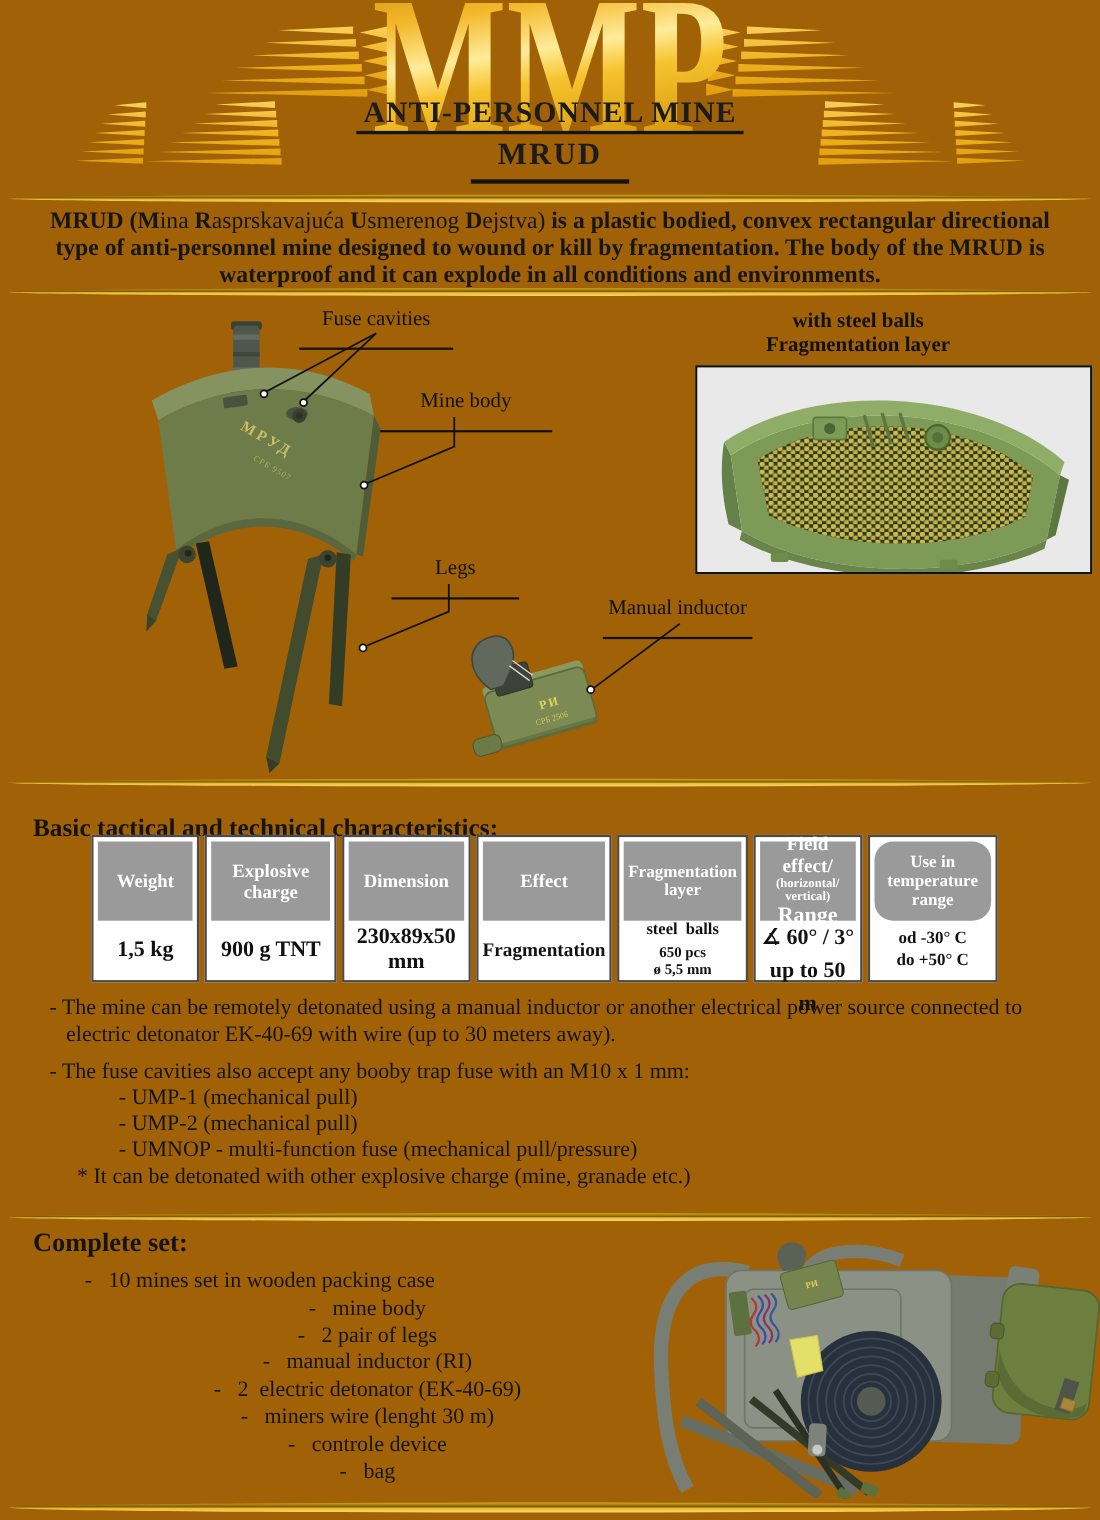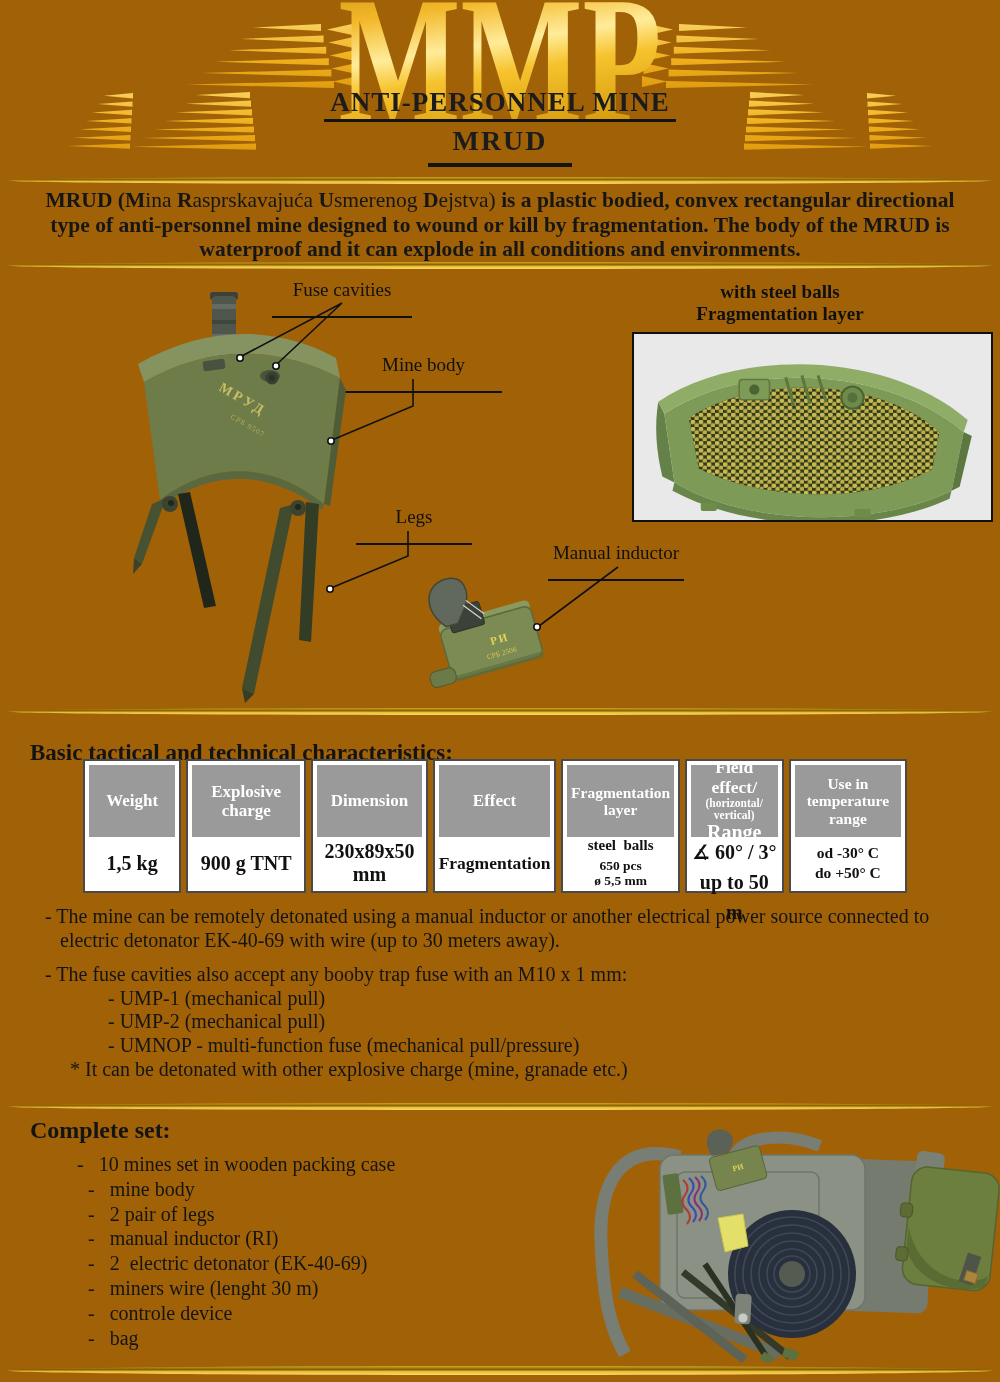--- a/index.html
+++ b/index.html
@@ -51,21 +51,21 @@
   .table{left:83px;top:759px;width:824px;height:134px;display:flex;gap:5px;}
   .tcol{border:2px solid #4a4a4a;background:#fff;display:flex;flex-direction:column;
         padding:4px 4px 2px;box-sizing:border-box;flex-basis:0;}
   .tcol:nth-child(1){flex-grow:99;} .tcol:nth-child(2){flex-grow:124;}
   .tcol:nth-child(3){flex-grow:120;} .tcol:nth-child(4){flex-grow:116;}
   .tcol:nth-child(5){flex-grow:122;} .tcol:nth-child(6){flex-grow:100;}
   .tcol:nth-child(7){flex-grow:122;}
   .thead{background:#9a9a9a;color:#fff;height:72px;display:flex;flex-direction:column;
          justify-content:center;text-align:center;font-weight:bold;font-size:17px;line-height:1.12;}
   .tcol:nth-child(5) .thead{font-size:15.5px;}
-  .tcol:nth-child(7) .thead{font-size:15.5px;}
+  .tcol:nth-child(7) .thead{font-size:15.5px;border-radius:17px;}
   .tcol:nth-child(6) .thead div:nth-child(1){font-size:17.5px;}
   .tcol:nth-child(6) .thead div:nth-child(2),
   .tcol:nth-child(6) .thead div:nth-child(3){font-size:11.5px;line-height:1.05;}
   .tcol:nth-child(6) .thead div:nth-child(4){font-size:20px;}
   .tval{flex:1;display:flex;flex-direction:column;justify-content:center;text-align:center;
         font-weight:bold;font-size:20px;color:#111;white-space:pre-wrap;
         font-family:"Liberation Serif","DejaVu Sans",serif;}
   .tcol:nth-child(4) .tval{font-size:17.5px;}
   .tcol:nth-child(5) .tval{font-size:15px;line-height:1.1;}
   .tcol:nth-child(5) .tval div:nth-child(n+2){font-size:13.5px;}
@@ -75,21 +75,21 @@
 
   
   .notes{top:905px;left:40px;right:30px;font-size:20px;line-height:23.6px;color:#141414;}
   .note{white-space:pre-wrap;}
   .ind0{margin-left:5px;} .ind1{margin-left:20px;} .ind2{margin-left:68px;} .ind3{margin-left:30px;}
   .ngap{margin-top:11px;}
 
   
   .set-list{top:1152px;left:40px;width:540px;font-size:20px;line-height:24.8px;color:#141414;}
   .set-item{white-space:pre-wrap;}
-  .s0{margin-left:37px;} .s1{margin-left:39px;font-weight:bold;} .s2{margin-left:48px;}
+  .s0{margin-left:37px;} .s1{margin-left:39px;font-weight:bold;} .s2{margin-left:48px;text-align:center;}
   .bag-svg{left:585px;top:1122px;width:415px;height:240px;}
 </style>
 </head>
 <body>
 
 <div class="page">
 
   <svg class="abs wings" viewBox="0 0 1000 165">
     <defs>
       <linearGradient id="gw" x1="0" y1="0" x2="0" y2="1">

